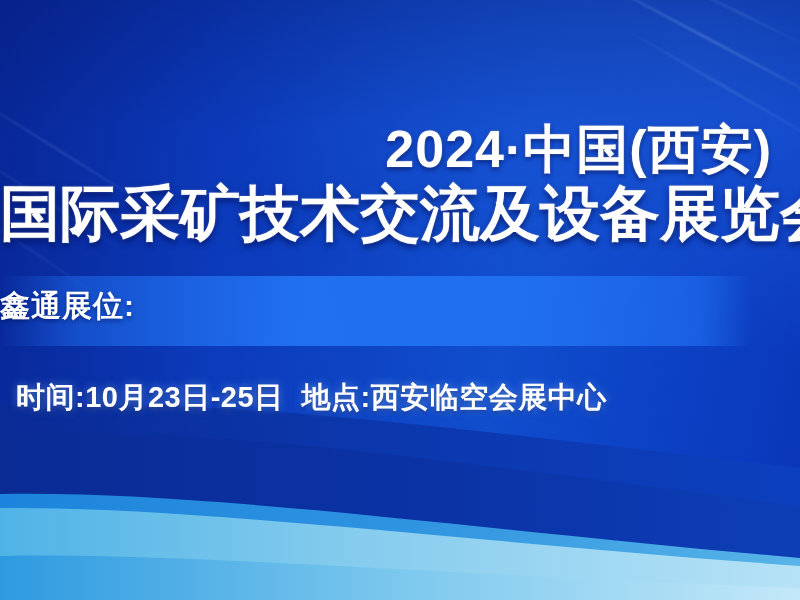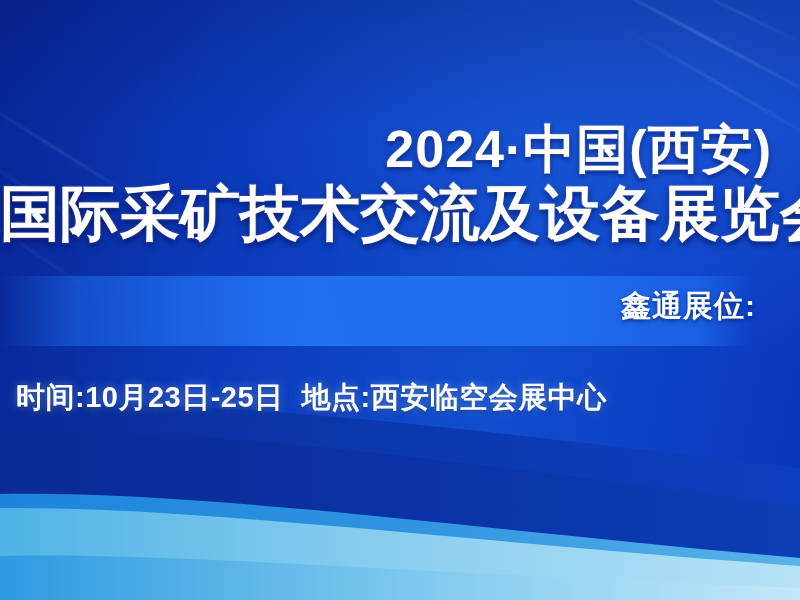--- a/index.html
+++ b/index.html
@@ -108,20 +108,21 @@
 
   .booth-row {
     position: absolute;
     left: 0; top: 286px;
     width: 756px;
     display: flex;
     align-items: baseline;
     justify-content: flex-end;
     gap: 14px;
     white-space: nowrap;
+    flex-direction: column;
   }
   .booth-label {
     font-size: 30px;
     font-weight: bold;
     color: #ffffff;
     letter-spacing: 1px;
     text-shadow: 0 2px 4px rgba(2,16,90,0.6);
   }
   .booth-value {
     font-size: 46px;

